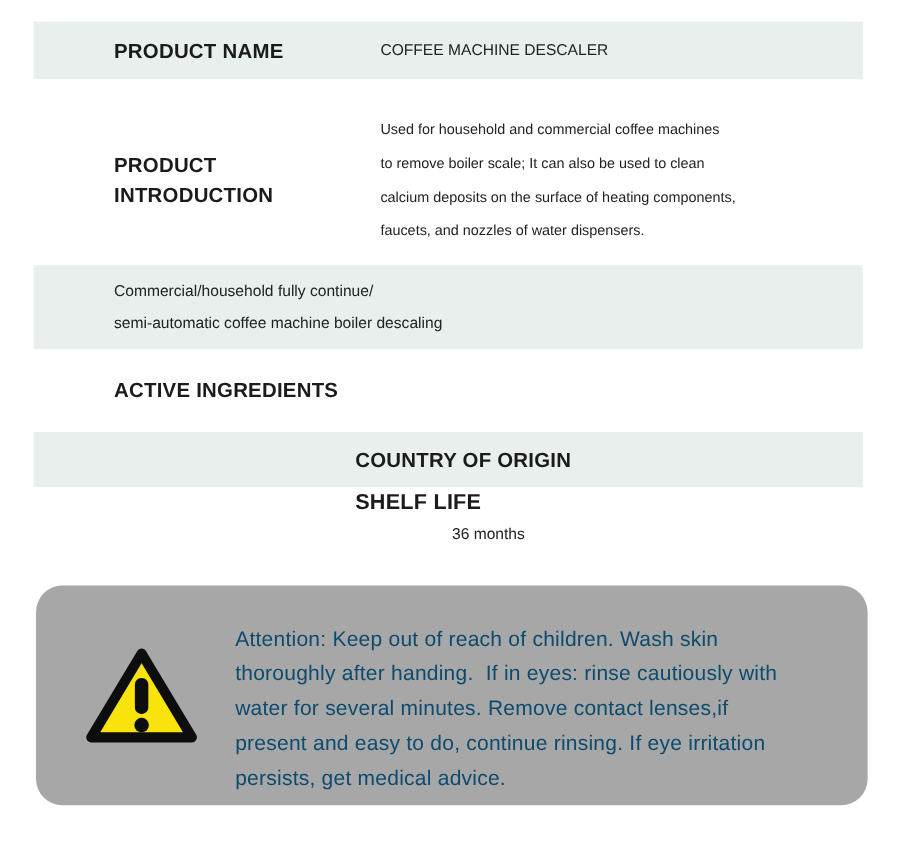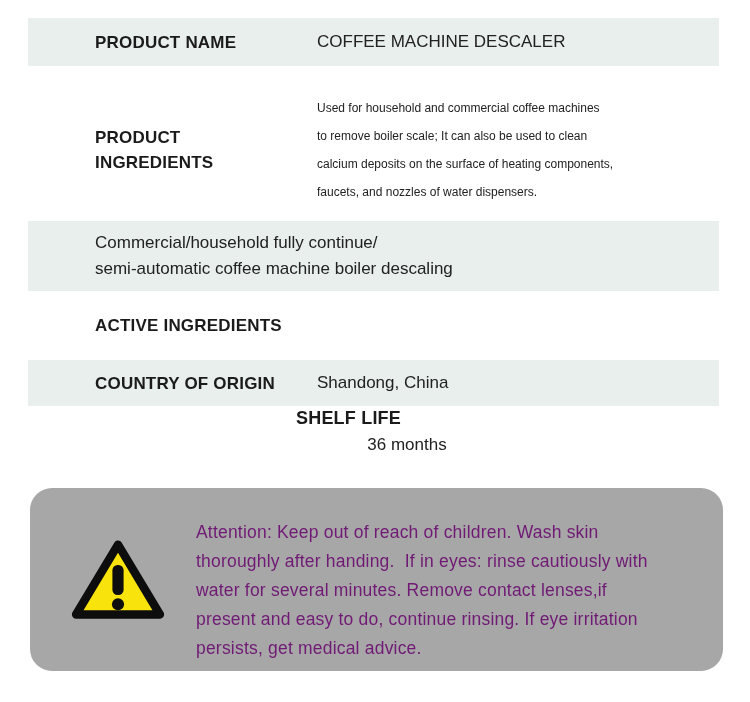--- a/index.html
+++ b/index.html
@@ -45,21 +45,21 @@
     letter-spacing: 0.2px;
   }
   .row-6 .label { font-size: 18px; }
   .value {
     flex: 1;
     font-size: 12px;
     color: #222222;
     white-space: pre;
     line-height: 28px;
   }
-  .v-lg { font-size: 17px; }
+  .v-lg { font-size: 13px; }
   .row-3 .value { line-height: 26px; }
   .attention-box {
     position: relative;
     margin: 12px 0 0 30px;
     width: 693px;
     height: 183px;
     background: #a7a7a7;
     border-radius: 22px;
   }
   .warning-icon {
@@ -67,60 +67,59 @@
     left: 38px;
     top: 51px;
     width: 100px;
     height: 82px;
   }
   .attention-text {
     position: absolute;
     left: 166px;
     top: 30px;
     width: 516px;
-    color: #701a75;
+    color: #0c4a6e;
     font-size: 17.5px;
     line-height: 29px;
     white-space: pre;
     letter-spacing: 0.2px;
   }
 </style>
 </head>
 <body>
 
 <div class="page">
 
   <div class="spec-table">
 
     <div class="row row-1 shaded">
       <div class="label">PRODUCT NAME</div>
       <div class="value v-lg">COFFEE MACHINE DESCALER</div>
     </div>
 
     <div class="row row-2">
       <div class="label">PRODUCT
-INGREDIENTS</div>
+INTRODUCTION</div>
       <div class="value">Used for household and commercial coffee machines
 to remove boiler scale; It can also be used to clean
 calcium deposits on the surface of heating components,
 faucets, and nozzles of water dispensers.</div>
     </div>
 
     <div class="row row-3 shaded">
       <div class="value v-lg">Commercial/household fully continue/
 semi-automatic coffee machine boiler descaling</div>
     </div>
 
     <div class="row row-4">
       <div class="label">ACTIVE INGREDIENTS</div>
     </div>
 
     <div class="row row-5 shaded">
       <div class="label">COUNTRY OF ORIGIN</div>
-      <div class="value v-lg">Shandong, China</div>
     </div>
 
     <div class="row row-6">
       <div class="label">SHELF LIFE</div>
       <div class="value v-lg">36 months</div>
     </div>
 
   </div>
 
   <div class="attention-box">

